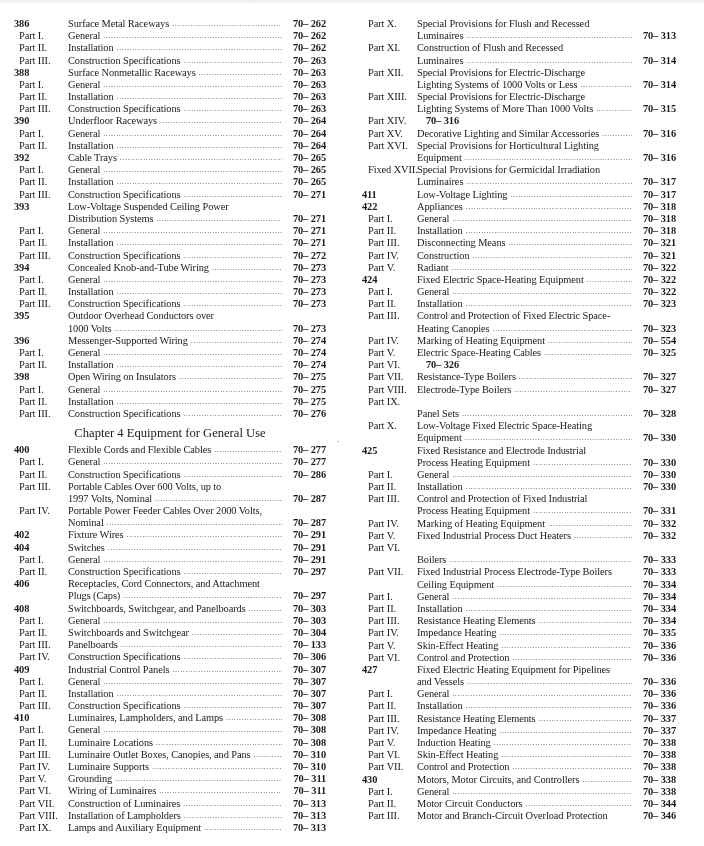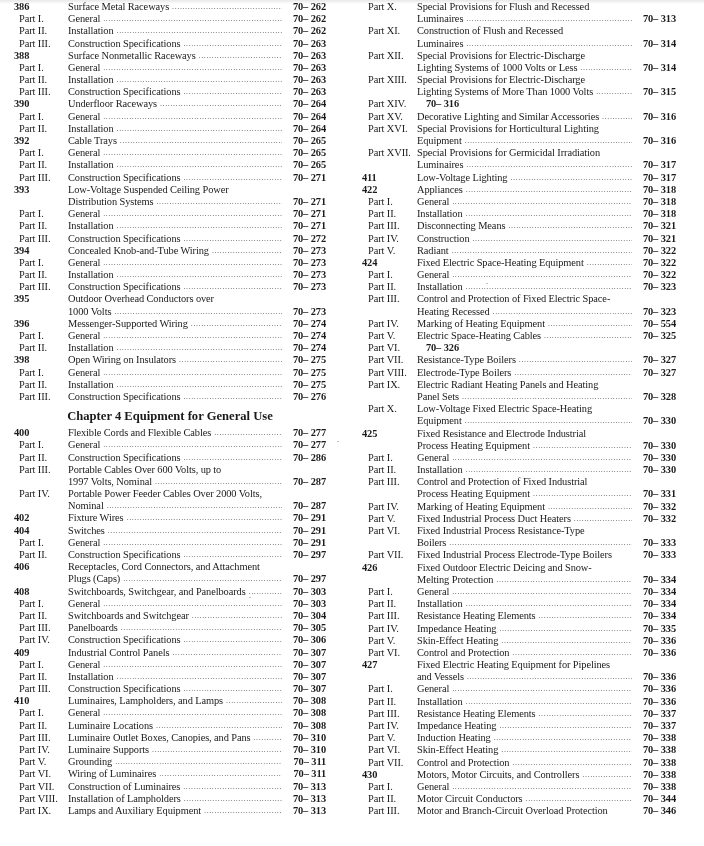--- a/index.html
+++ b/index.html
@@ -5,21 +5,21 @@
   html, body { margin: 0; padding: 0; background: #ffffff; }
   body {
     width: 704px; height: 846px; overflow: hidden; position: relative;
     font-family: "Liberation Serif", "DejaVu Serif", serif;
     color: #1a1a1a;
   }
   .page-top-shadow {
     position: absolute; left: 0; top: 0; width: 704px; height: 4px;
     background: linear-gradient(#e8e8e8, #ffffff);
   }
-  .col { position: absolute; top: 1px; }
+  .col { position: absolute; top: 18px; }
   .col-left { left: 14px; width: 312px; }
   .col-right { left: 362px; width: 314px; }
   .row {
     position: relative; display: flex; align-items: flex-end;
     font-size: 10.4px; line-height: 12.2px; height: 12.2px;
     white-space: nowrap; letter-spacing: -0.1px;
   }
   .row.cont { }
   .num { width: 54px; flex: 0 0 54px; font-weight: bold; }
   .num.part { padding-left: 5px; width: 49px; flex: 0 0 49px; font-weight: normal; }
@@ -30,21 +30,21 @@
   .title .dots {
     flex: 1 1 auto; overflow: hidden; margin: 0 2px 0 3px;
     color: #444; letter-spacing: 0.6px; font-size: 8px;
   }
   .title .dots::after {
     content: "....................................................................................................................................................";
   }
   .pg { flex: 0 0 42px; width: 42px; text-align: right; font-weight: bold; }
   .pg-blank { flex: 0 0 42px; width: 42px; }
   .chapter {
-    font-size: 12.6px; font-weight: bold; text-align: center;
+    font-size: 12.6px; font-weight: normal; text-align: center;
     height: 18px; line-height: 18px; margin-top: 4px; margin-bottom: 2px;
   }
   .speck { position: absolute; width: 2px; height: 1px; background: #bbb; border-radius: 1px; }
 </style>
 </head>
 <body>
 
 <div class="page-top-shadow"></div>
 
 <div class="col col-left">
@@ -438,21 +438,21 @@
           <span class="dots"></span>
         </span>
         <span class="pg">70– 304</span>
       </div>
       <div class="row">
         <span class="num part">Part III.</span>
         <span class="title">
           <span class="t">Panelboards</span>
           <span class="dots"></span>
         </span>
-        <span class="pg">70– 305</span>
+        <span class="pg">70– 133</span>
       </div>
       <div class="row">
         <span class="num part">Part IV.</span>
         <span class="title">
           <span class="t">Construction Specifications</span>
           <span class="dots"></span>
         </span>
         <span class="pg">70– 306</span>
       </div>
       <div class="row">
@@ -653,21 +653,21 @@
       </div>
       <div class="row cont">
         <span class="num part"></span>
         <span class="title">
           <span class="t">Equipment</span>
           <span class="dots"></span>
         </span>
         <span class="pg">70– 316</span>
       </div>
       <div class="row">
-        <span class="num part">Part XVII.</span>
+        <span class="num part">Fixed XVII.</span>
         <span class="title">
           <span class="t">Special Provisions for Germicidal Irradiation</span>
         </span>
         <span class="pg-blank"></span>
       </div>
       <div class="row cont">
         <span class="num part"></span>
         <span class="title">
           <span class="t">Luminaires</span>
           <span class="dots"></span>
@@ -757,21 +757,21 @@
       <div class="row">
         <span class="num part">Part III.</span>
         <span class="title">
           <span class="t">Control and Protection of Fixed Electric Space-</span>
         </span>
         <span class="pg-blank"></span>
       </div>
       <div class="row cont">
         <span class="num part"></span>
         <span class="title">
-          <span class="t">Heating Recessed</span>
+          <span class="t">Heating Canopies</span>
           <span class="dots"></span>
         </span>
         <span class="pg">70– 323</span>
       </div>
       <div class="row">
         <span class="num part">Part IV.</span>
         <span class="title">
           <span class="t">Marking of Heating Equipment</span>
           <span class="dots"></span>
         </span>
@@ -800,23 +800,20 @@
       <div class="row">
         <span class="num part">Part VIII.</span>
         <span class="title">
           <span class="t">Electrode-Type Boilers</span>
           <span class="dots"></span>
         </span>
         <span class="pg">70– 327</span>
       </div>
       <div class="row">
         <span class="num part">Part IX.</span>
-        <span class="title">
-          <span class="t">Electric Radiant Heating Panels and Heating</span>
-        </span>
         <span class="pg-blank"></span>
       </div>
       <div class="row cont">
         <span class="num part"></span>
         <span class="title">
           <span class="t">Panel Sets</span>
           <span class="dots"></span>
         </span>
         <span class="pg">70– 328</span>
       </div>
@@ -892,51 +889,41 @@
       <div class="row">
         <span class="num part">Part V.</span>
         <span class="title">
           <span class="t">Fixed Industrial Process Duct Heaters</span>
           <span class="dots"></span>
         </span>
         <span class="pg">70– 332</span>
       </div>
       <div class="row">
         <span class="num part">Part VI.</span>
-        <span class="title">
-          <span class="t">Fixed Industrial Process Resistance-Type</span>
-        </span>
         <span class="pg-blank"></span>
       </div>
       <div class="row cont">
         <span class="num part"></span>
         <span class="title">
           <span class="t">Boilers</span>
           <span class="dots"></span>
         </span>
         <span class="pg">70– 333</span>
       </div>
       <div class="row">
         <span class="num part">Part VII.</span>
         <span class="title">
           <span class="t">Fixed Industrial Process Electrode-Type Boilers</span>
         </span>
         <span class="pg">70– 333</span>
       </div>
-      <div class="row">
-        <span class="num">426</span>
-        <span class="title">
-          <span class="t">Fixed Outdoor Electric Deicing and Snow-</span>
-        </span>
-        <span class="pg-blank"></span>
-      </div>
       <div class="row cont">
         <span class="num"></span>
         <span class="title">
-          <span class="t">Melting Protection</span>
+          <span class="t">Ceiling Equipment</span>
           <span class="dots"></span>
         </span>
         <span class="pg">70– 334</span>
       </div>
       <div class="row">
         <span class="num part">Part I.</span>
         <span class="title">
           <span class="t">General</span>
           <span class="dots"></span>
         </span>

